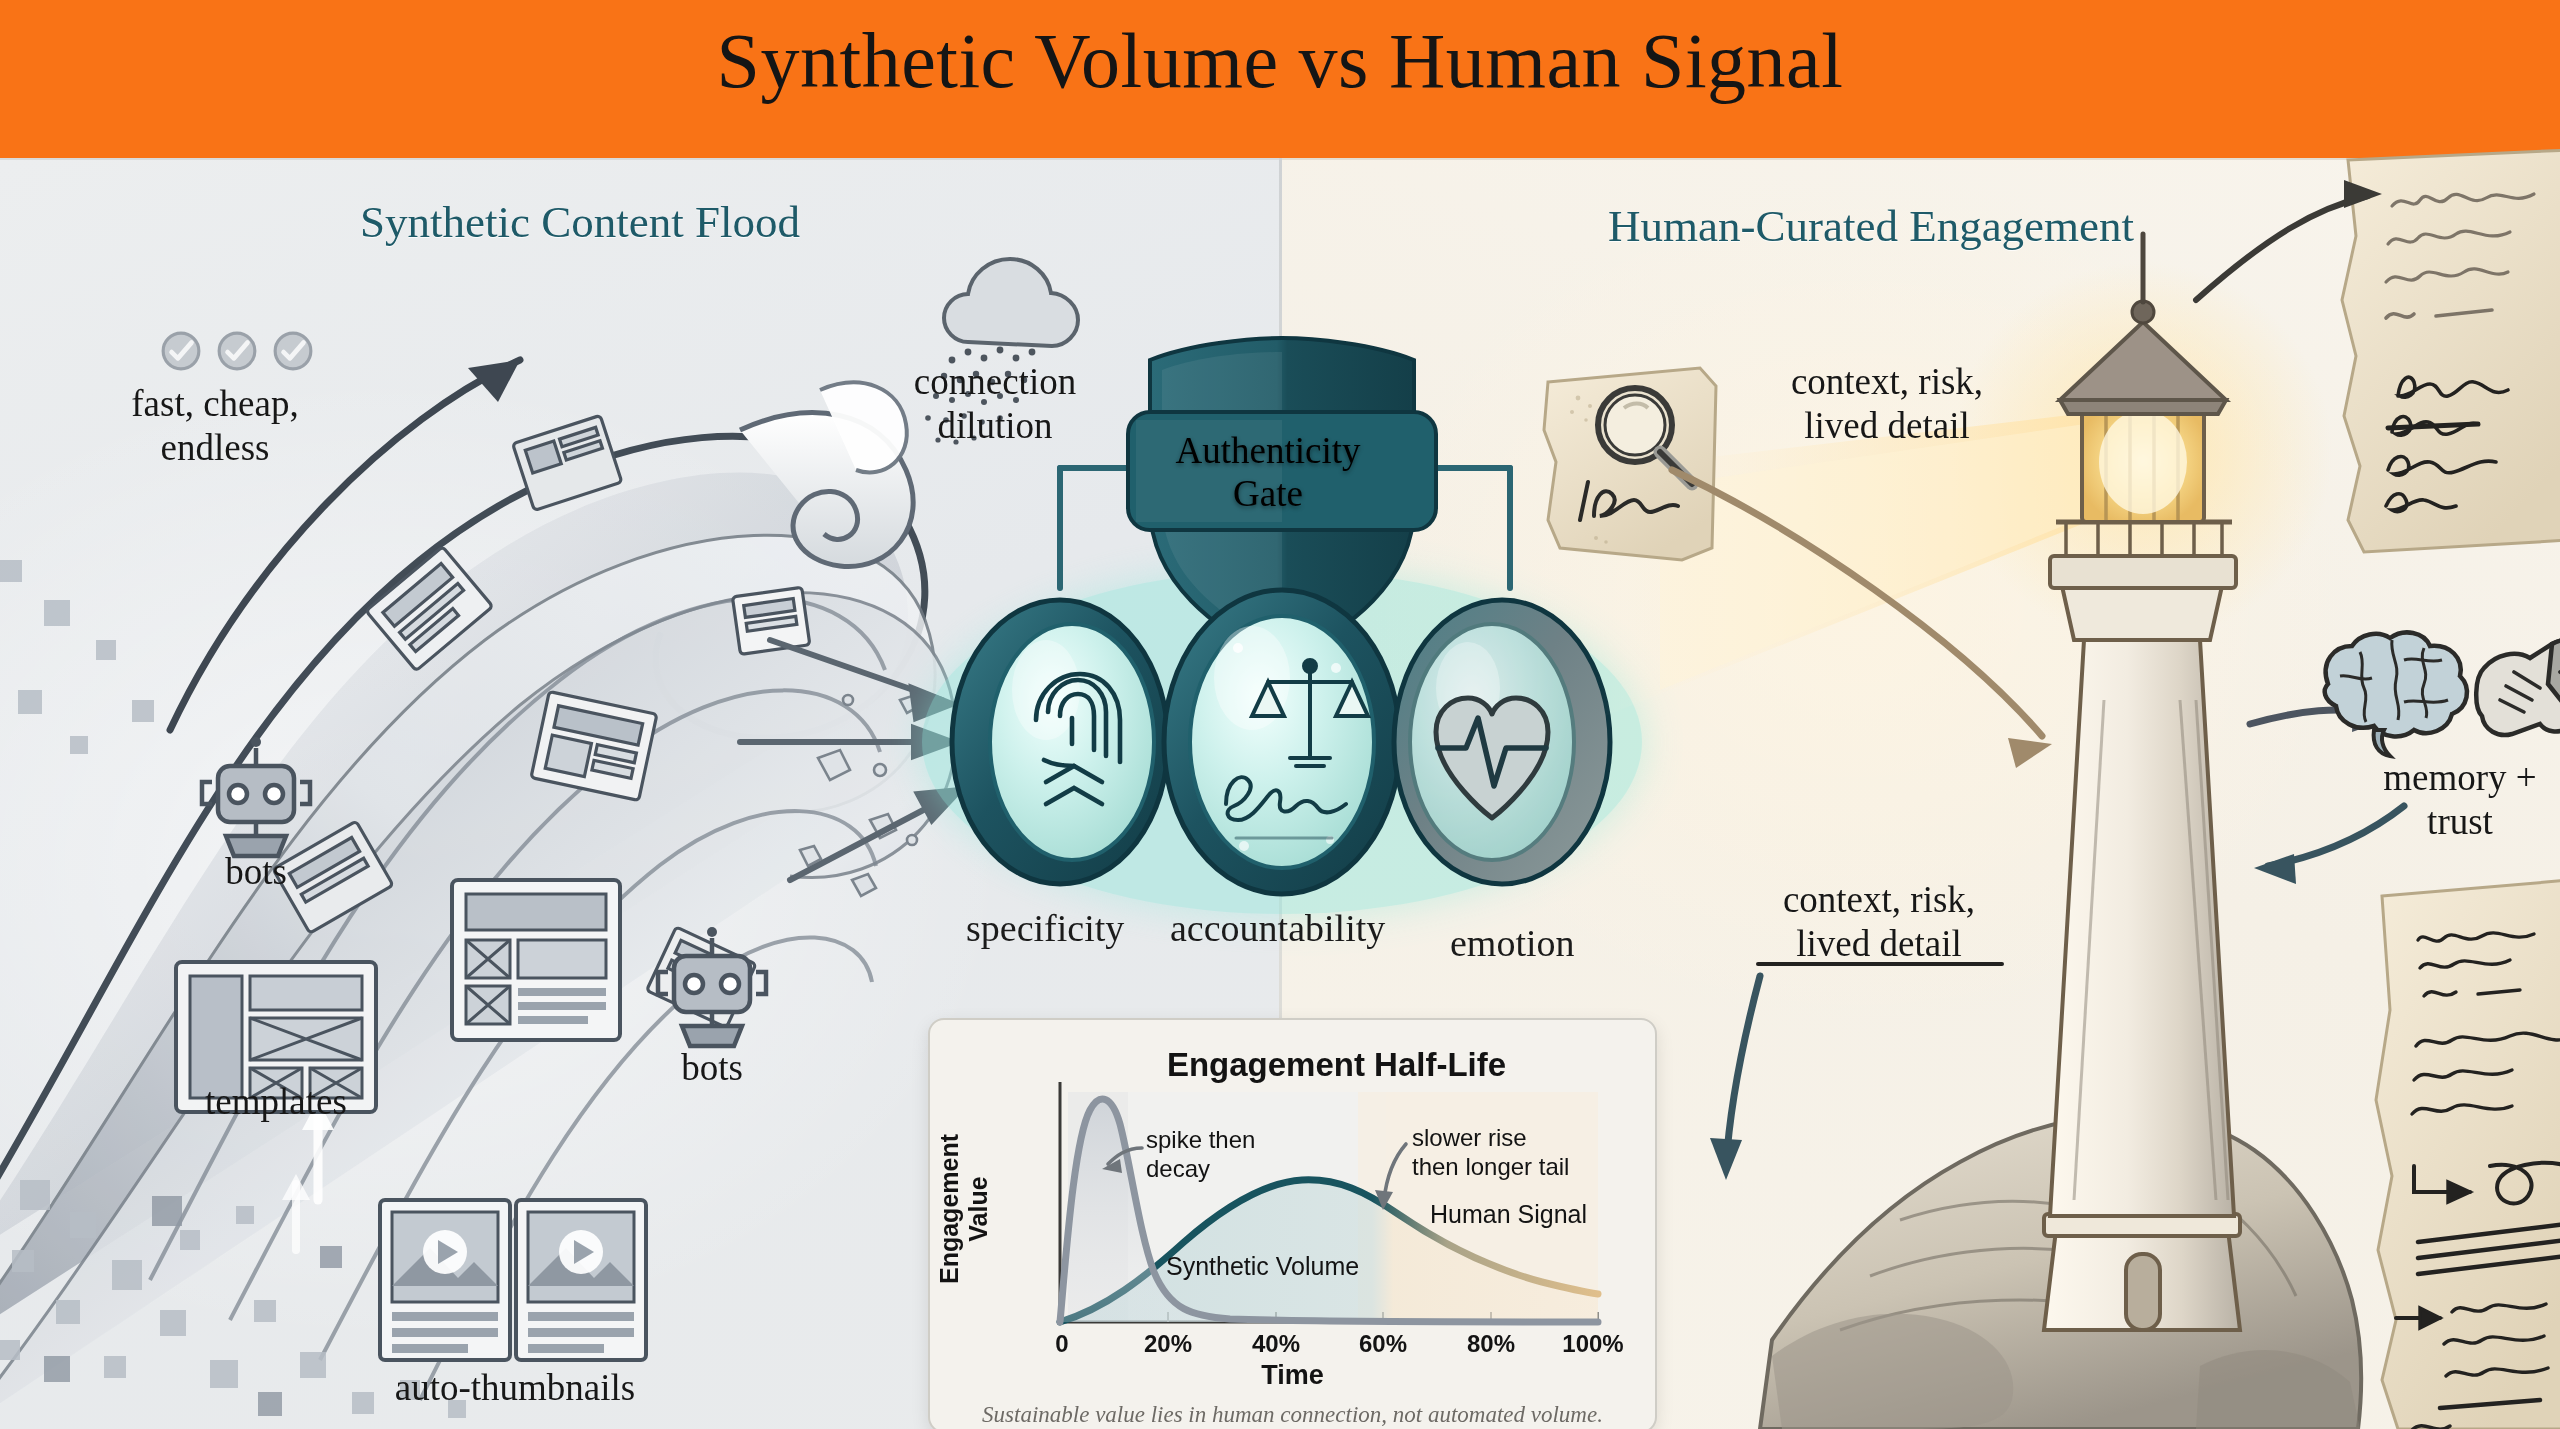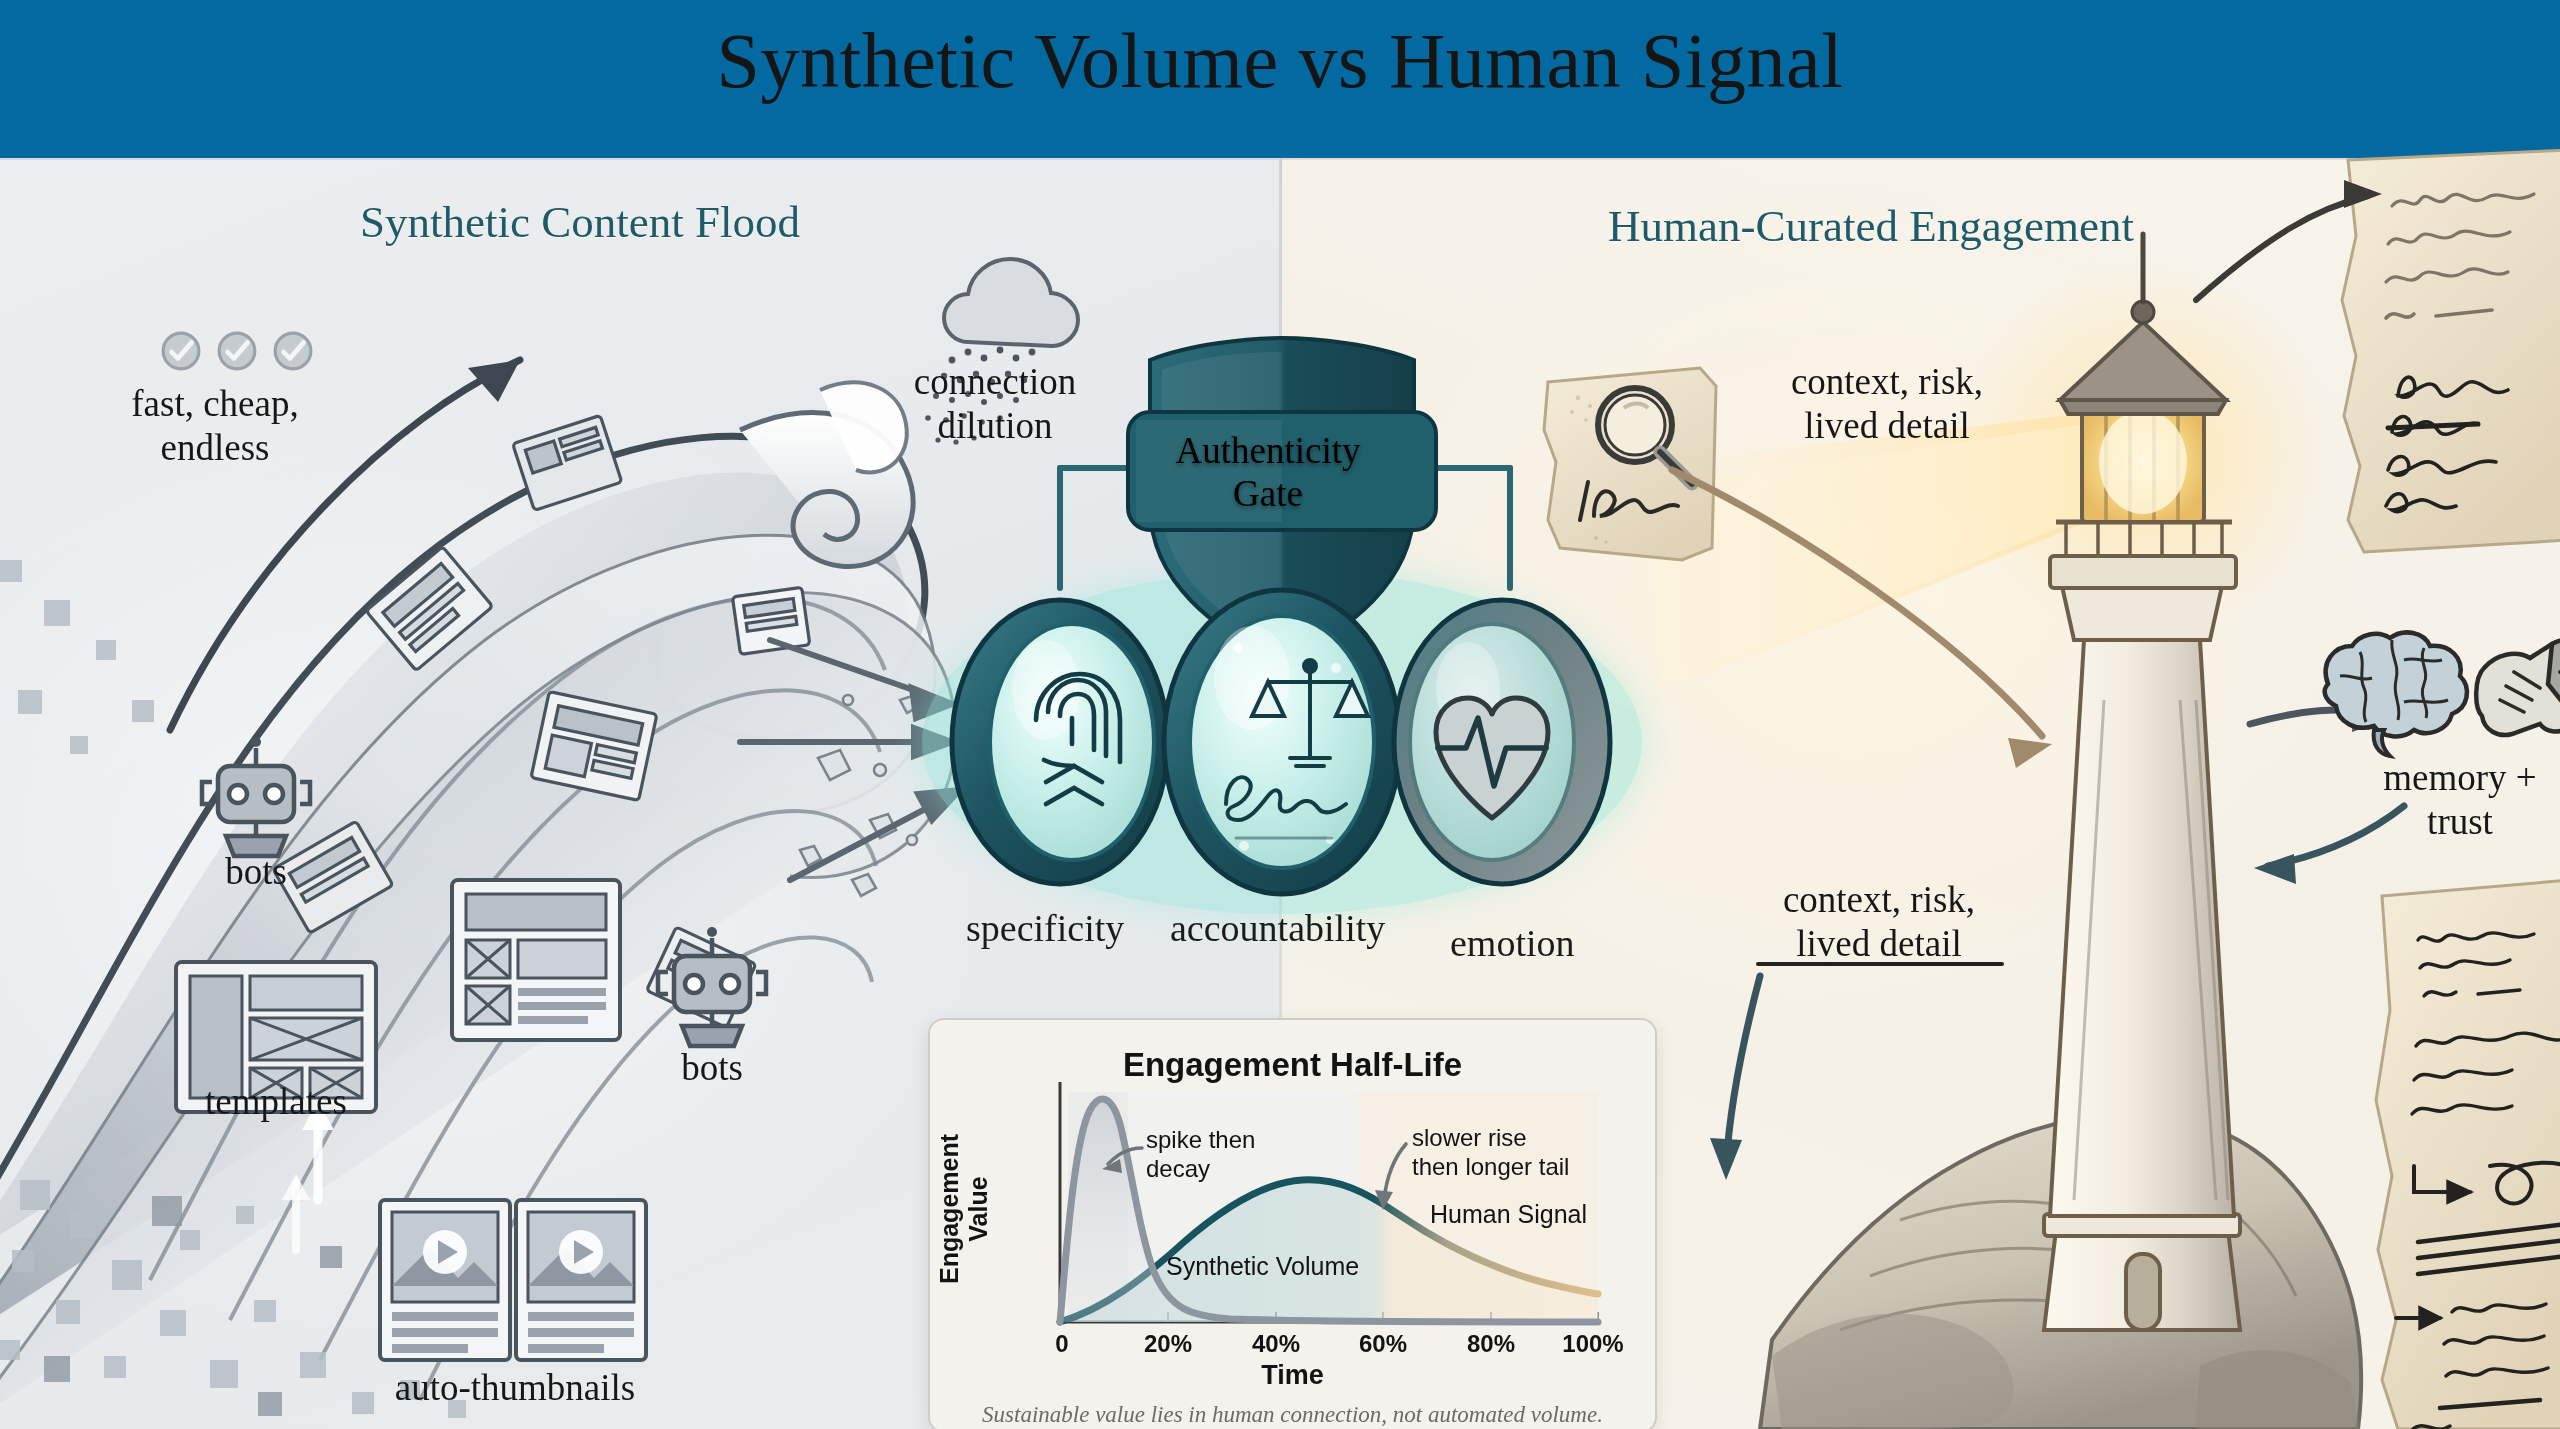--- a/index.html
+++ b/index.html
@@ -1,21 +1,21 @@
 <!DOCTYPE html>
 <html><head>
 <meta charset="utf-8">
 <style>
   html,body{margin:0;padding:0;background:#fff;}
   body{width:2560px;height:1429px;position:relative;overflow:hidden;
        font-family:"Liberation Sans", sans-serif;}
 
   
   #title-band{position:absolute;left:0;top:0;width:2560px;height:158px;
-    background:#0369a1;}
+    background:#f97316;}
   #page-title{position:absolute;left:0;top:18px;width:2560px;text-align:center;
     font-family:"Liberation Serif", serif;font-size:78px;color:#151515;
     letter-spacing:.5px;line-height:1.1;}
 
   
   #panel-left{position:absolute;left:0;top:158px;width:1281px;height:1271px;
     background:
       radial-gradient(ellipse 900px 700px at 30% 55%, rgba(255,255,255,.55), rgba(255,255,255,0) 70%),
       linear-gradient(160deg,#eceeef 0%,#e6e9ec 45%,#e9ebec 100%);
     border-top:2px solid #d9dadb;}
@@ -51,21 +51,21 @@
   
   #shield-text{position:absolute;left:1148px;top:430px;width:240px;text-align:center;
     font-family:"Liberation Serif", serif;font-size:37px;color:#000000;line-height:1.15;
     text-shadow:0 2px 4px rgba(0,0,0,.45);}
 
   
   #chart-card{position:absolute;left:928px;top:1018px;width:725px;height:411px;
     background:#f4f2ed;border:2px solid #cfcdc6;border-radius:16px;
     box-shadow:0 6px 18px rgba(0,0,0,.10);overflow:hidden;}
   #chart-title{position:absolute;left:0;top:26px;width:725px;text-align:center;
-    font-family:"Liberation Sans", sans-serif;font-weight:bold;font-size:33px;color:#131313;}
+    font-family:"Liberation Sans", sans-serif;font-weight:bold;font-size:33px;color:#131313;padding-left:44px;}
   #chart-ylabel{position:absolute;left:-76px;top:160px;width:220px;text-align:center;
     transform:rotate(-90deg);font-family:"Liberation Sans", sans-serif;font-weight:bold;
     font-size:25px;color:#131313;}
   #chart-xlabel{position:absolute;left:0;top:340px;width:725px;text-align:center;
     font-family:"Liberation Sans", sans-serif;font-weight:bold;font-size:27px;color:#131313;}
   #chart-caption{position:absolute;left:0;top:382px;width:725px;text-align:center;
     font-family:"Liberation Serif", serif;font-style:italic;font-size:23px;color:#6d6a65;}
   .tick-label{position:absolute;font-family:"Liberation Sans", sans-serif;font-weight:bold;
     font-size:24px;color:#131313;text-align:center;transform:translateX(-50%);}
   .chart-note{position:absolute;font-family:"Liberation Sans", sans-serif;font-size:24px;

